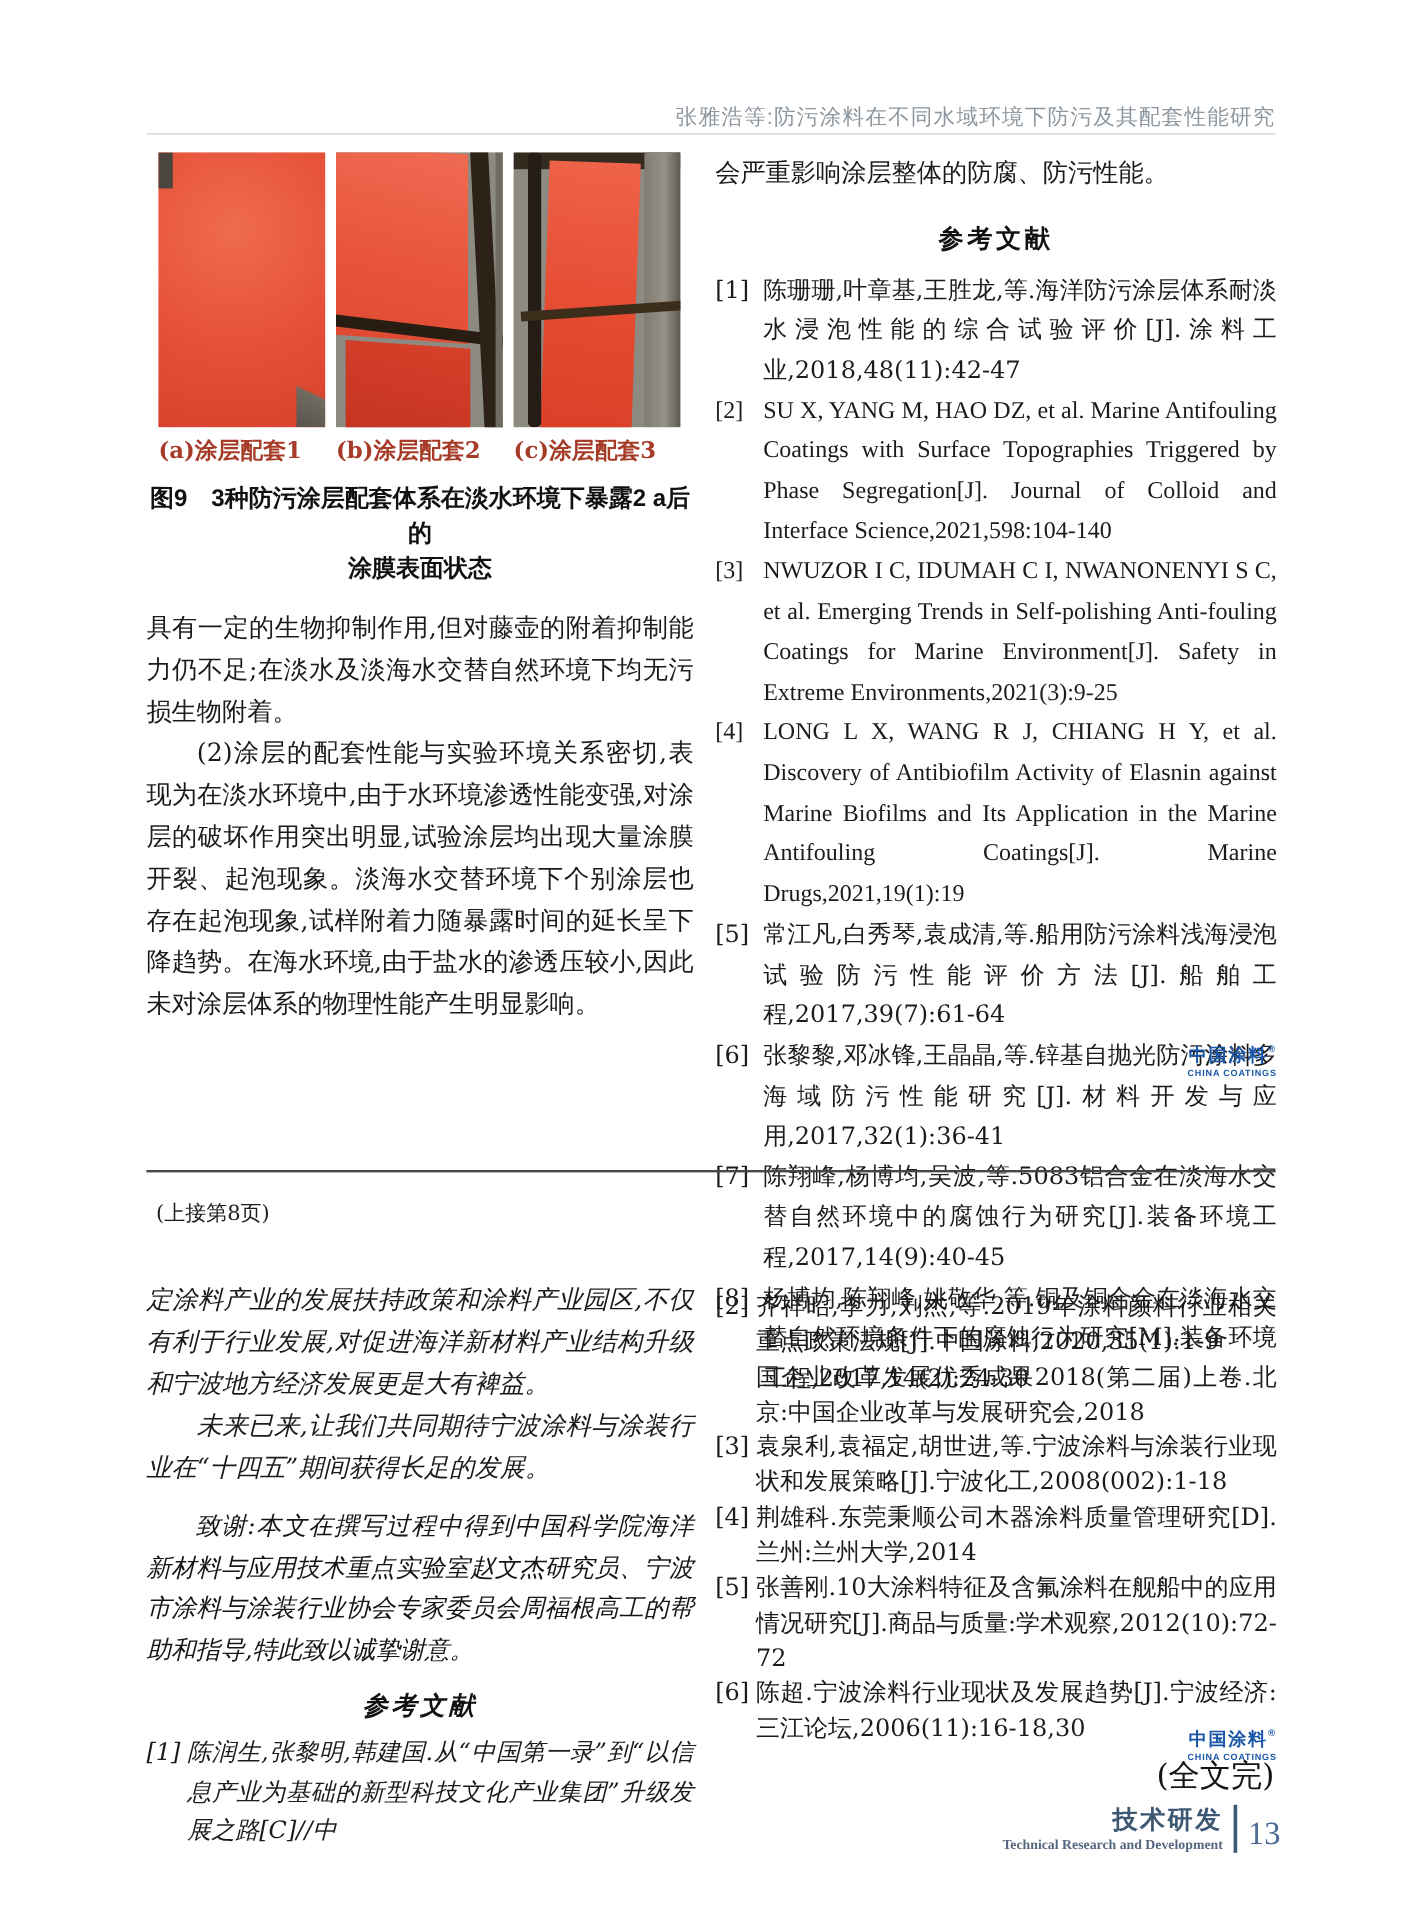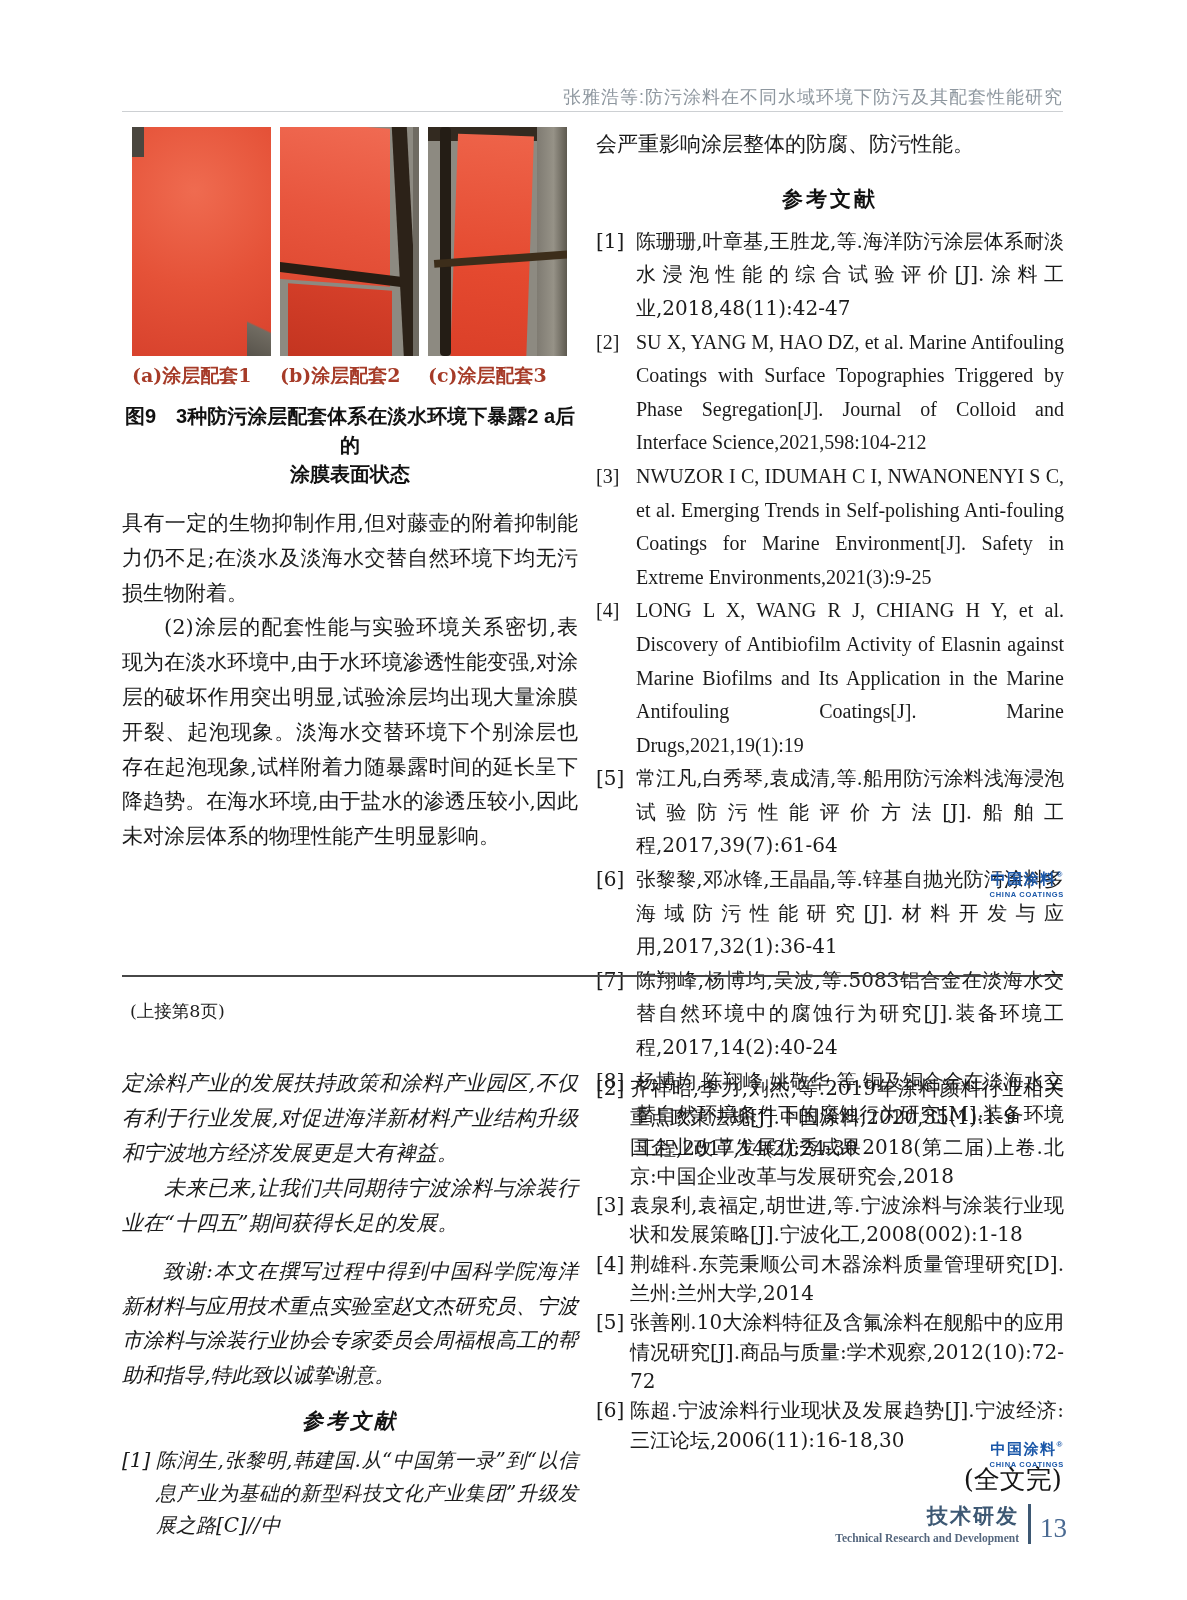--- a/index.html
+++ b/index.html
@@ -142,41 +142,41 @@
   <div class="col a1-right">
     <p class="body-p">会严重影响涂层整体的防腐、防污性能。</p>
     <div class="refs-heading">参考文献</div>
     <div class="refs">
       <div class="ref">
         <span class="ref-num">[1]</span>
         <span class="ref-text">陈珊珊,叶章基,王胜龙,等.海洋防污涂层体系耐淡水浸泡性能的综合试验评价[J].涂料工业,2018,48(11):42-47</span>
       </div>
       <div class="ref">
         <span class="ref-num latin">[2]</span>
-        <span class="ref-text latin">SU X, YANG M, HAO DZ, et al. Marine Antifouling Coatings with Surface Topographies Triggered by Phase Segregation[J]. Journal of Colloid and Interface Science,2021,598:104-212</span>
+        <span class="ref-text latin">SU X, YANG M, HAO DZ, et al. Marine Antifouling Coatings with Surface Topographies Triggered by Phase Segregation[J]. Journal of Colloid and Interface Science,2021,598:104-140</span>
       </div>
       <div class="ref">
         <span class="ref-num latin">[3]</span>
         <span class="ref-text latin">NWUZOR I C, IDUMAH C I, NWANONENYI S C, et al. Emerging Trends in Self-polishing Anti-fouling Coatings for Marine Environment[J]. Safety in Extreme Environments,2021(3):9-25</span>
       </div>
       <div class="ref">
         <span class="ref-num latin">[4]</span>
         <span class="ref-text latin">LONG L X, WANG R J, CHIANG H Y, et al. Discovery of Antibiofilm Activity of Elasnin against Marine Biofilms and Its Application in the Marine Antifouling Coatings[J]. Marine Drugs,2021,19(1):19</span>
       </div>
       <div class="ref">
         <span class="ref-num">[5]</span>
         <span class="ref-text">常江凡,白秀琴,袁成清,等.船用防污涂料浅海浸泡试验防污性能评价方法[J].船舶工程,2017,39(7):61-64</span>
       </div>
       <div class="ref">
         <span class="ref-num">[6]</span>
         <span class="ref-text">张黎黎,邓冰锋,王晶晶,等.锌基自抛光防污涂料多海域防污性能研究[J].材料开发与应用,2017,32(1):36-41</span>
       </div>
       <div class="ref">
         <span class="ref-num">[7]</span>
-        <span class="ref-text">陈翔峰,杨博均,吴波,等.5083铝合金在淡海水交替自然环境中的腐蚀行为研究[J].装备环境工程,2017,14(2):40-24</span>
+        <span class="ref-text">陈翔峰,杨博均,吴波,等.5083铝合金在淡海水交替自然环境中的腐蚀行为研究[J].装备环境工程,2017,14(9):40-45</span>
       </div>
       <div class="ref">
         <span class="ref-num">[8]</span>
         <span class="ref-text">杨博均,陈翔峰,姚敬华,等.铜及铜合金在淡海水交替自然环境条件下的腐蚀行为研究[M].装备环境工程,2017,14(2):24-30</span>
       </div>
     </div>
   </div>
 
   <div class="logo logo-a1">
     <div class="logo-zh"><span>中国涂料</span><span class="logo-mark">®</span></div>

